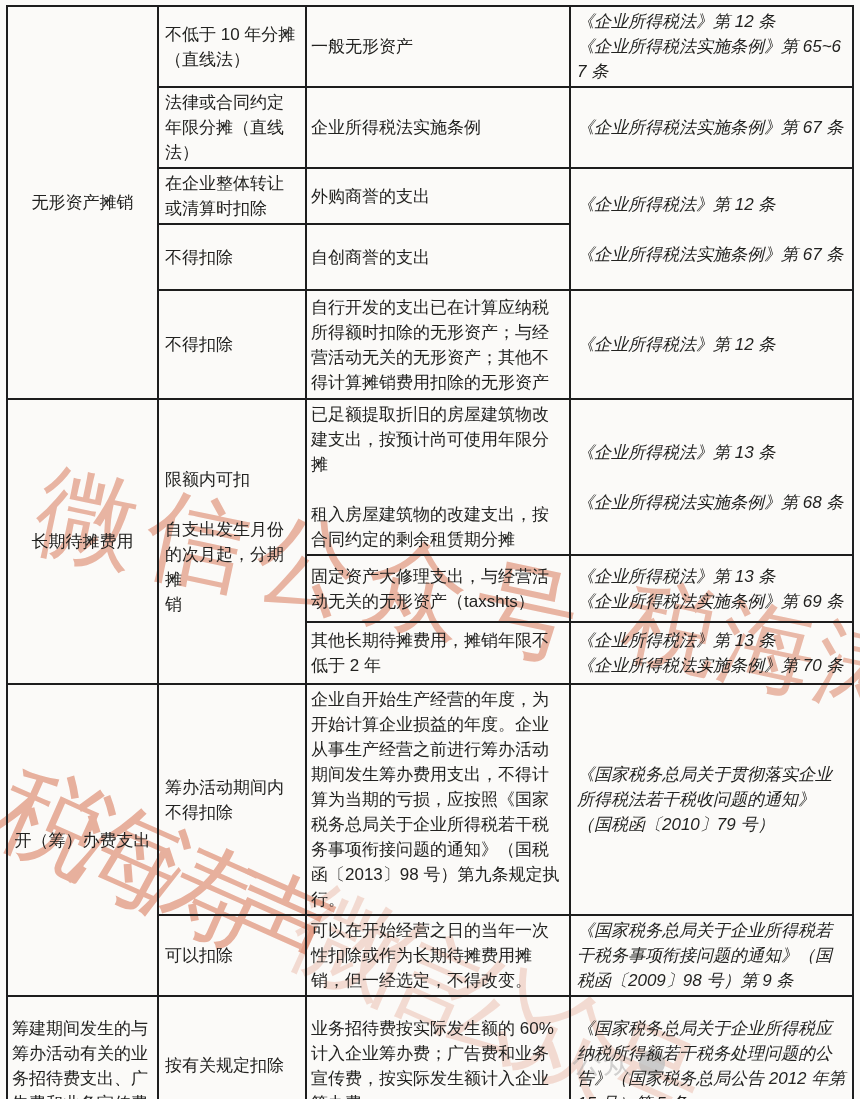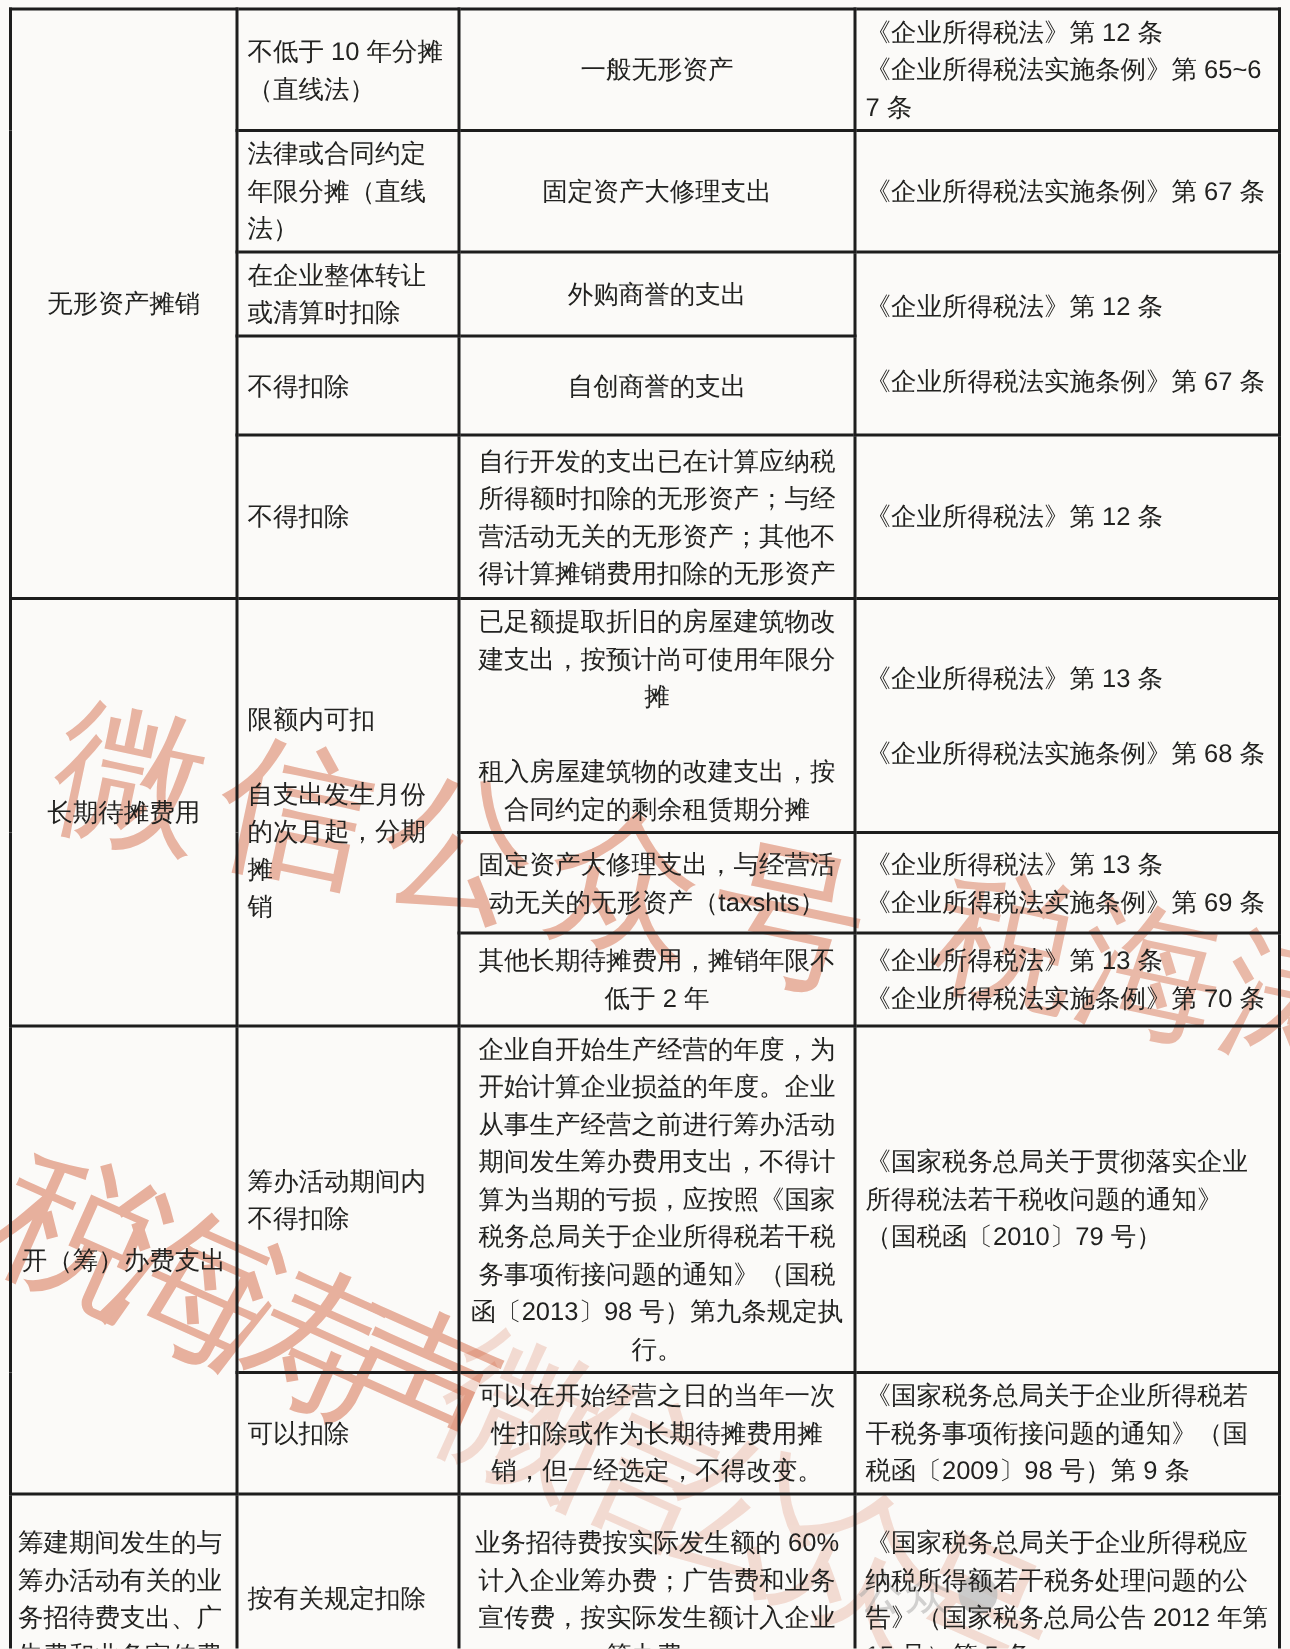--- a/index.html
+++ b/index.html
@@ -21,22 +21,22 @@
     font-size:17px;
     line-height:25px;
     white-space:pre-wrap;
     word-break:break-all;
     padding:2px 4px;
     background:transparent;
   }
   td.cat{text-align:center;padding:2px 2px;border-radius:15px;}
   td.cat-small{text-align:left;padding:2px 4px;}
   td.c2{padding:2px 6px;}
-  td.c3{padding:2px 4px;text-align:center;}
-  td.c4{padding:2px 6px;}
+  td.c3{padding:2px 4px;}
+  td.c4{padding:2px 6px;font-style:italic;}
   .wm{
     position:absolute;z-index:1;pointer-events:none;white-space:nowrap;
     transform-origin:0 0;
     font-family:"Liberation Sans", sans-serif;
   }
   .wm-red{color:#d2603c;}
   .wm1a{left:52px;top:442px;font-size:102px;letter-spacing:10px;transform:rotate(12deg);opacity:.45;}
   .wm1b{left:638px;top:556px;font-size:96px;letter-spacing:2px;transform:rotate(12deg);opacity:.42;}
   .wm2a{left:32px;top:736px;font-size:106px;letter-spacing:-24px;transform:rotate(24deg);opacity:.48;}
   .wm2b{left:328px;top:856px;font-size:106px;letter-spacing:-24px;transform:rotate(24deg);opacity:.20;}
@@ -79,21 +79,21 @@
       <td class="c2">不低于 10 年分摊
 （直线法）</td>
       <td class="c3">一般无形资产</td>
       <td class="c4">《企业所得税法》第 12 条
 《企业所得税法实施条例》第 65~67 条</td>
     </tr>
     <tr style="height:81px">
       <td class="c2">法律或合同约定
 年限分摊（直线
 法）</td>
-      <td class="c3">固定资产大修理支出</td>
+      <td class="c3">企业所得税法实施条例</td>
       <td class="c4">《企业所得税法实施条例》第 67 条</td>
     </tr>
     <tr style="height:52px">
       <td class="c2">在企业整体转让
 或清算时扣除</td>
       <td class="c3">外购商誉的支出</td>
       <td rowspan="2" class="c4">《企业所得税法》第 12 条
 
 《企业所得税法实施条例》第 67 条</td>
     </tr>

